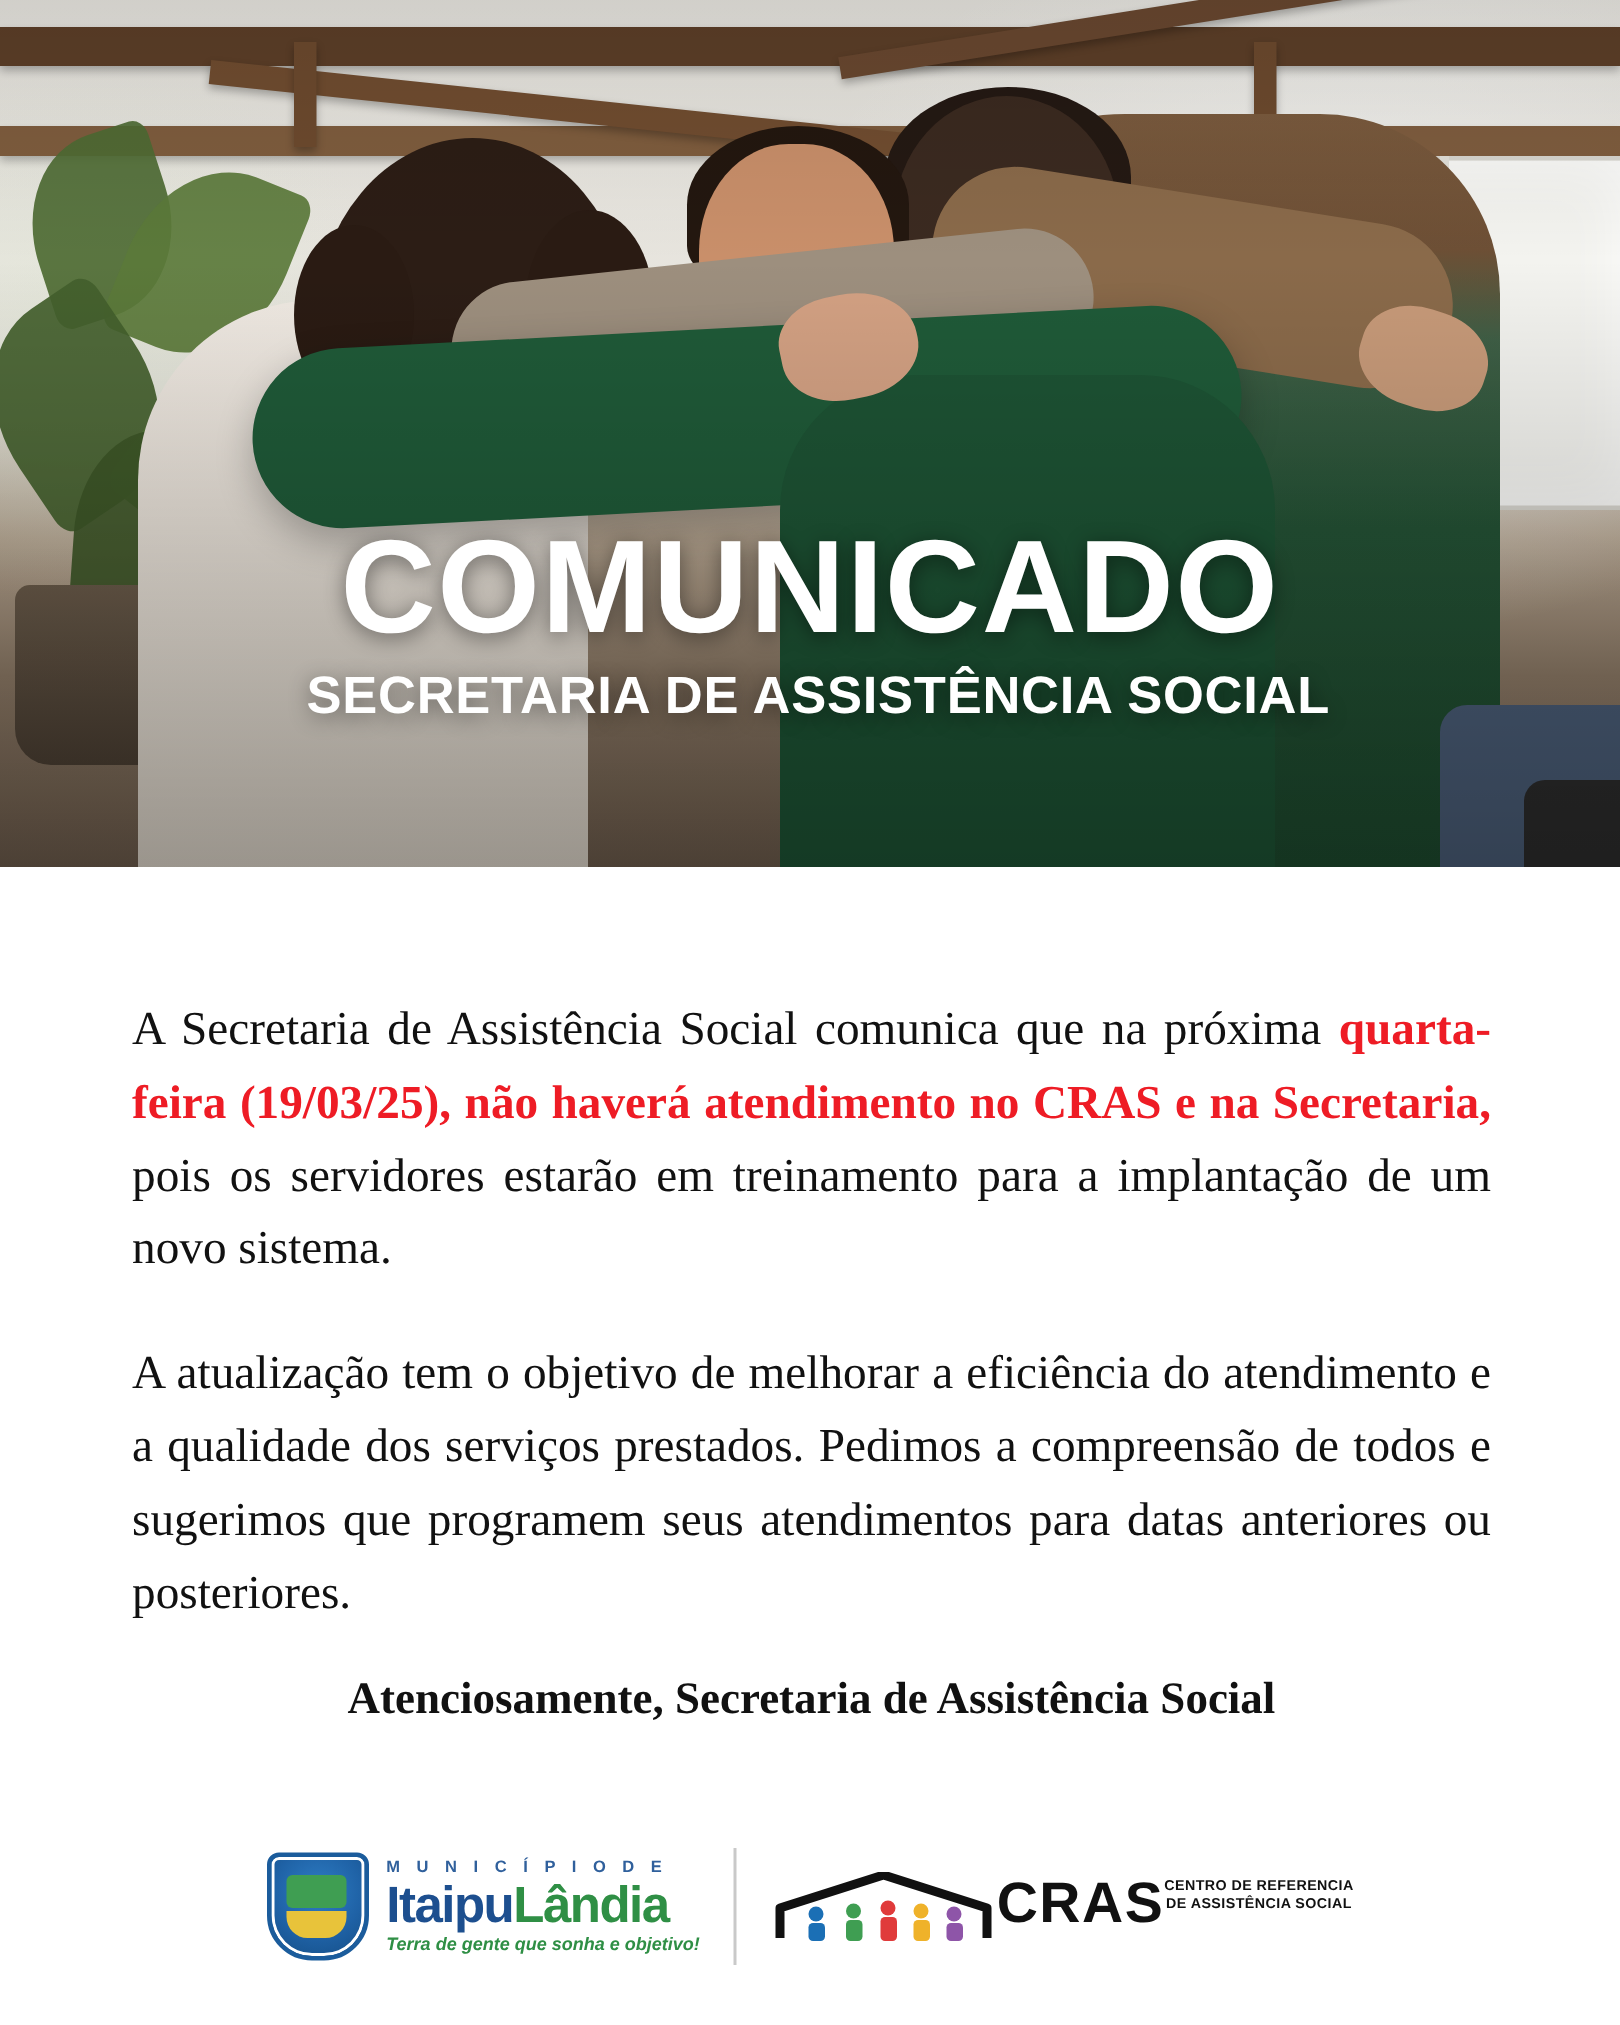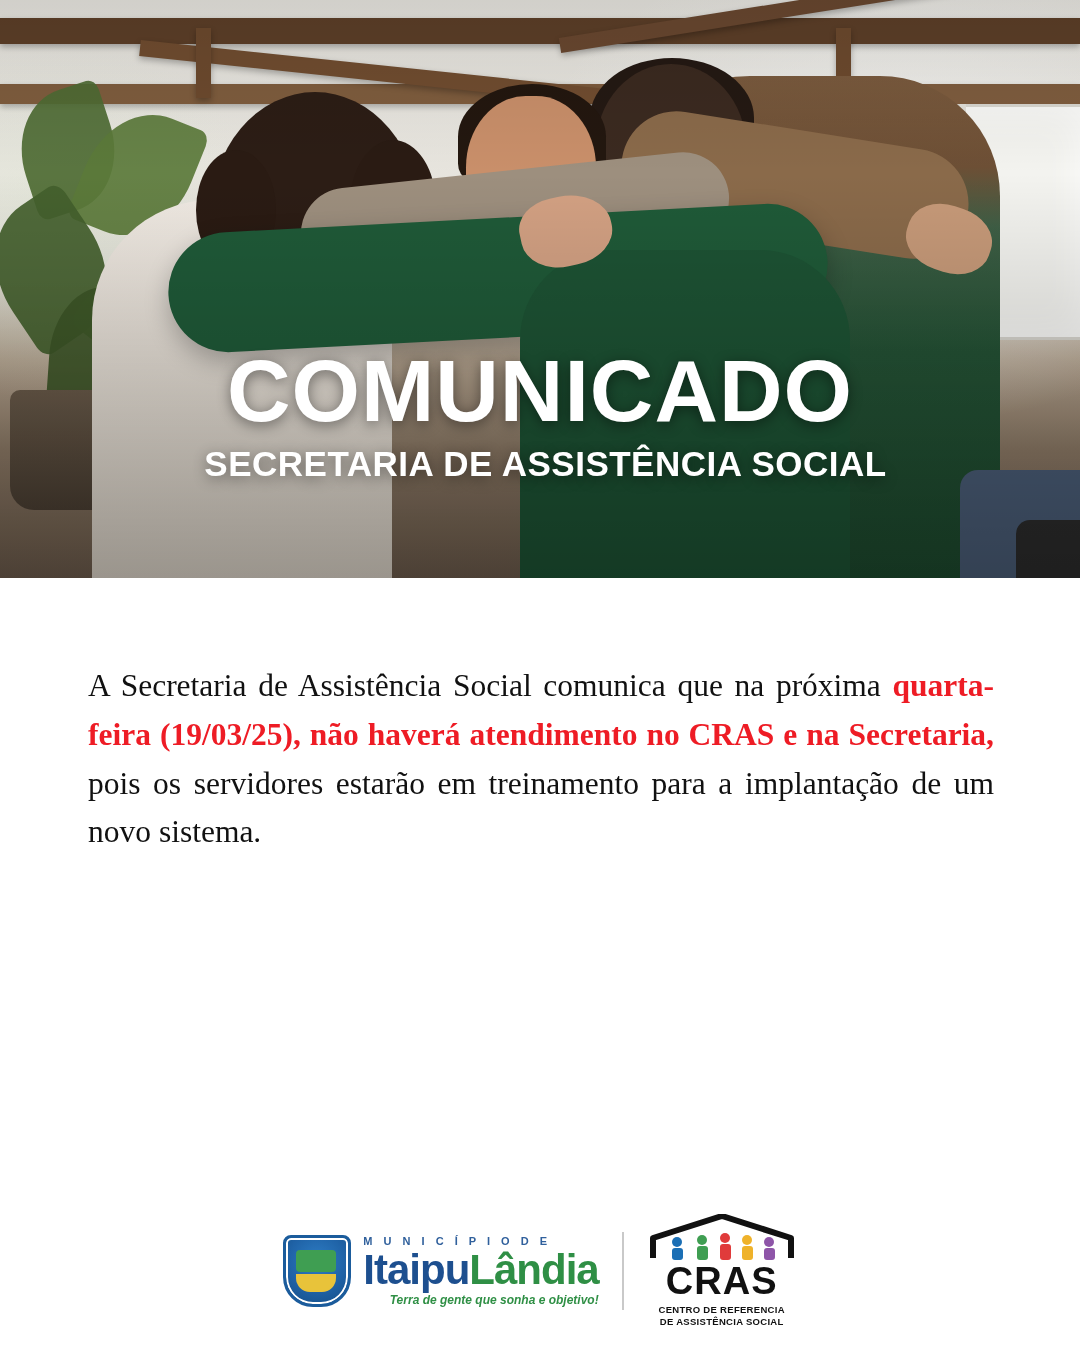--- a/index.html
+++ b/index.html
@@ -268,33 +268,33 @@
     background: #e8c33a; border-radius: 0 0 14px 14px;
   }
   .city-words { line-height: 1; }
   .city-top {
     font-family: "Liberation Sans", sans-serif;
     font-size: 11px; letter-spacing: 4px; color: #30609c; font-weight: bold;
     margin-bottom: 2px;
   }
   .city-name {
     font-family: "Liberation Sans", sans-serif;
-    font-size: 42px; font-weight: bold; color: #1d4f8f; letter-spacing: -1px;
+    font-size: 34px; font-weight: bold; color: #1d4f8f; letter-spacing: -1px;
   }
   .city-name .accent { color: #2f8f45; }
   .city-tag {
     font-family: "Liberation Sans", sans-serif;
     font-size: 12px; font-style: italic; color: #2f8f45; font-weight: bold;
     margin-top: 3px; text-align: right;
   }
   .divider {
     width: 2px; height: 78px; background: #c9c9c9;
   }
   .logo-cras {
-    display: flex; flex-direction: column; align-items: center; position: relative;
+    display: flex; flex-direction: row; align-items: flex-start; position: relative;
   }
   .cras-roof {
     position: relative;
     width: 150px; height: 46px;
   }
   .cras-roof svg { display: block; }
   .cras-word {
     font-family: "Liberation Sans", sans-serif;
     font-size: 38px; font-weight: bold; color: #111111; letter-spacing: 1px;
     line-height: 1; margin-top: 2px;
@@ -361,22 +361,24 @@
     <div class="hero-text">
       <div class="hero-title">COMUNICADO</div>
       <div class="hero-subtitle">SECRETARIA DE ASSISTÊNCIA SOCIAL</div>
     </div>
   </div>
 
   <div class="content">
 
     <div class="body-text">
       <p class="para"><span>A Secretaria de Assistência Social comunica que na próxima </span><span class="highlight">quarta-feira (19/03/25), não haverá atendimento no CRAS e na Secretaria,</span><span> pois os servidores estarão em treinamento para a implantação de um novo sistema.</span></p>
+      <p class="para">A atualização tem o objetivo de melhorar a eficiência do atendimento e a qualidade dos serviços prestados. Pedimos a compreensão de todos e sugerimos que programem seus atendimentos para datas anteriores ou posteriores.</p>
     </div>
 
+    <div class="closing">Atenciosamente, Secretaria de Assistência Social</div>
 
     <div class="footer">
 
       <div class="logo-city">
         <div class="crest"></div>
         <div class="city-words">
           <div class="city-top">M U N I C Í P I O   D E</div>
           <div class="city-name"><span>Itaipu</span><span class="accent">Lândia</span></div>
           <div class="city-tag">Terra de gente que sonha e objetivo!</div>
         </div>

